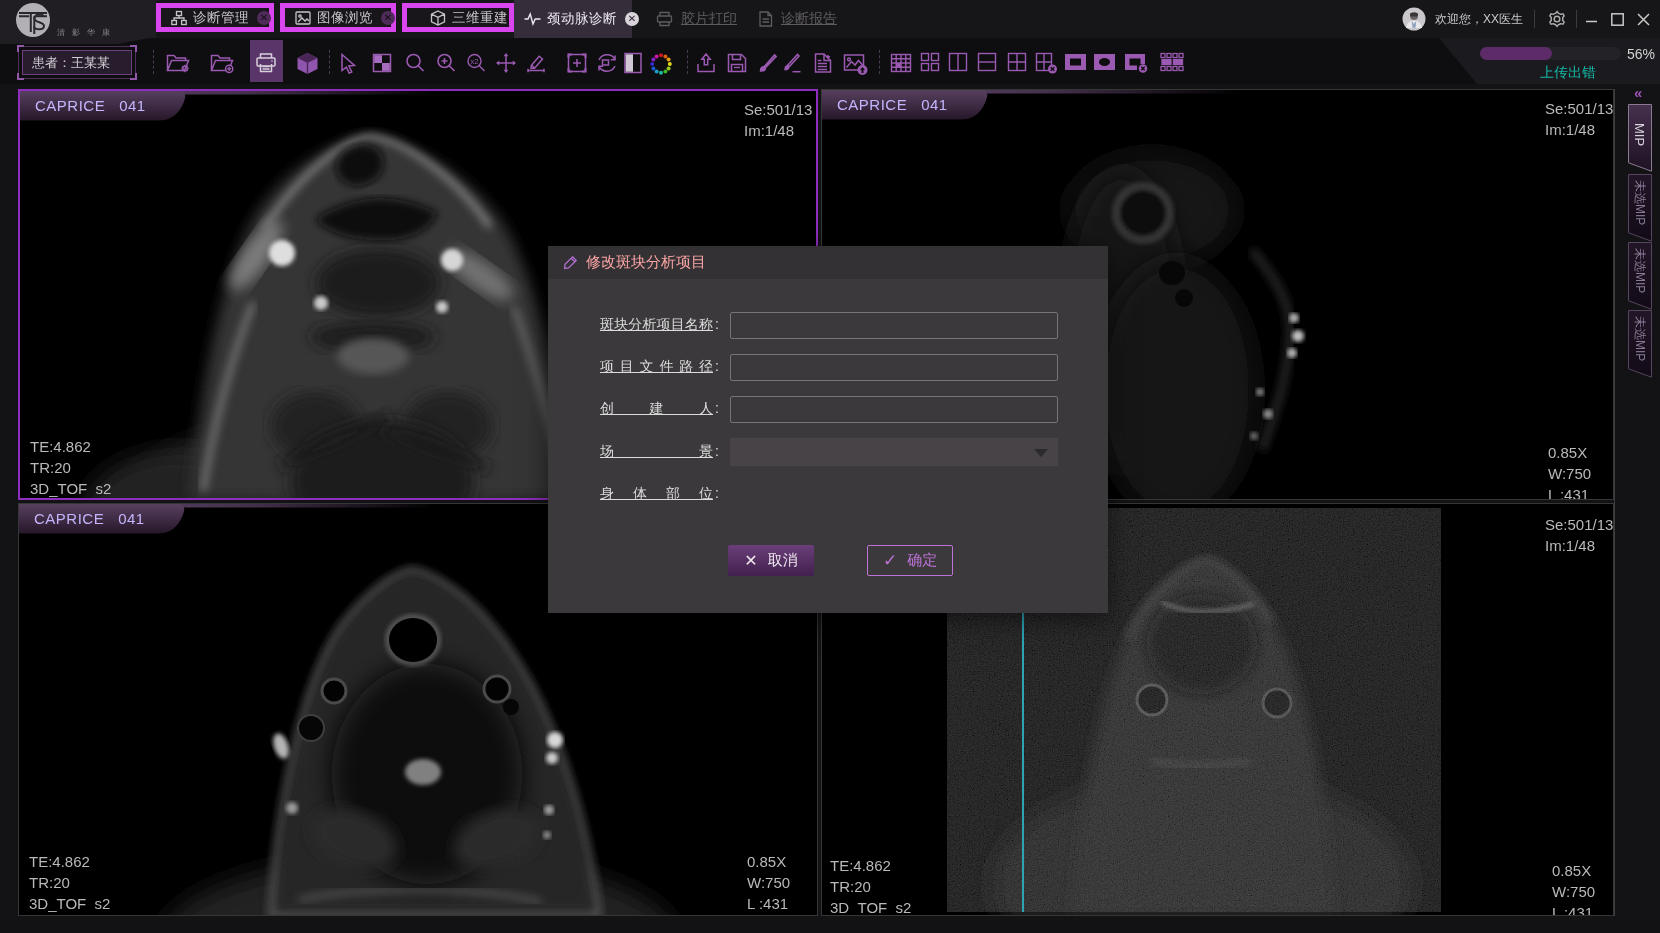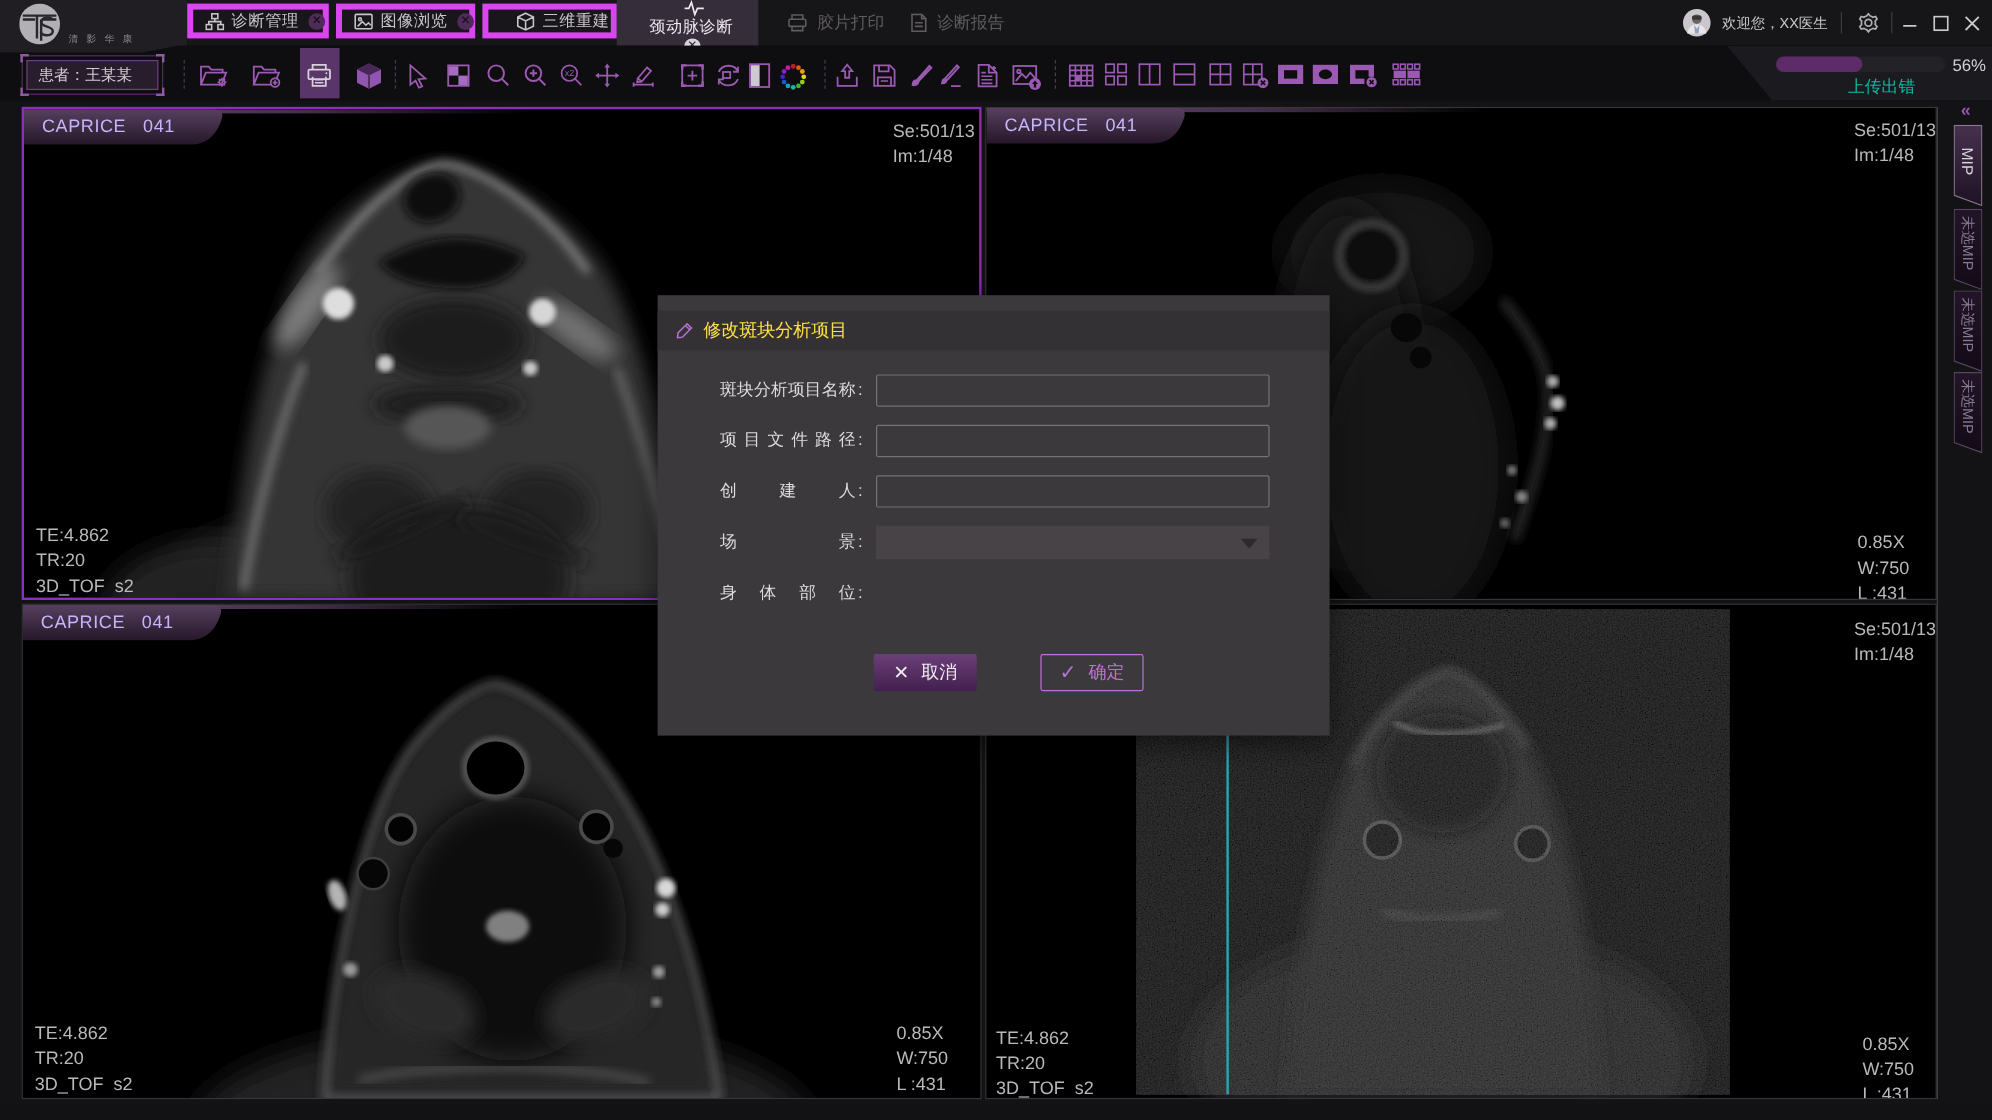--- a/index.html
+++ b/index.html
@@ -11,23 +11,23 @@
   #titlebar { position:absolute; left:0; top:0; width:1660px; height:38px; background:#161518; }
   #logoblock { position:absolute; left:0; top:0; width:156px; height:44px; background:#201e23; z-index:5;
     clip-path: polygon(0 0, 156px 0, 156px 38px, 149px 38px, 118px 44px, 0 44px); }
   .tab { position:absolute; top:3px; height:29px; border:5px solid #d946ef; background:#19161b;
     display:flex; align-items:center; color:#c9c4cb; font-size:13.5px; }
   .tab { white-space:nowrap; }
   .tab svg { margin-left:10px; flex:none; }
   .tab .txt { margin-left:6px; letter-spacing:0.5px; }
   .tab .cls { margin-left:8px; flex:none; width:14px; height:14px; border-radius:7px; background:#4f2b59;
     display:flex;align-items:center;justify-content:center; color:#140b18; font-size:10px; line-height:1; }
-  .tab.active { top:0; height:38px; border:none; background:#362d3b; color:#efeaf2;flex-direction:column; }
+  .tab.active { top:0; height:38px; border:none; background:#362d3b; color:#efeaf2; }
   .tab.active .cls { background:#d8d4da; color:#2a2030; }
-  .ghosttab { position:absolute; top:0; height:38px; display:flex; align-items:center; color:#5f5c60; font-size:14px; }
+  .ghosttab { position:absolute; top:0; height:38px; display:flex; align-items:center; color:#5f5c60; font-size:14px;text-decoration:underline; }
   .ghosttab svg { margin-right:8px; }
   #winctl { position:absolute; top:0; right:0; height:38px; display:flex; align-items:center; color:#c9c9c9; }
 
   
   #toolbar { position:absolute; left:0; top:38px; width:1660px; height:46px; background:#0e0d0f; }
   #toolbar-right { position:absolute; left:1439px; top:0px; width:221px; height:46px; background:#1b1a1e;
     clip-path: polygon(0 0, 221px 0, 221px 46px, 38px 46px); }
   .ic { position:absolute; top:14px; }
   .sep { position:absolute; top:12px; width:0px; height:24px; border-left:1px dashed #4a3a52; }
   #printbox { position:absolute; left:250px; top:2px; width:33px; height:42px; background:#59356a; }
@@ -45,24 +45,24 @@
   #q4 { left:821px; top:419px; width:793px; height:413px; border:1px solid #363636; }
   .caplabel { position:absolute; left:0; top:0; }
   .captext { position:absolute; left:15px; top:6px; font-size:15px; letter-spacing:0.5px; color:#c4b5fd; }
   .info { position:absolute; font-size:15px; line-height:21px; color:#b9b9b9; }
   #sideline { position:absolute; left:1614px; top:5px; width:1px; height:827px; background:#3e3e42; }
   .sidetab { position:absolute; left:1628px; width:24px; height:68px; }
 
   
   #modal { position:absolute; left:548px; top:246px; width:560px; height:367px; background:#3b393b;
     box-shadow:0 6px 24px rgba(0,0,0,0.55); z-index:20; }
-  #modal-title { position:absolute; left:0; top:13px; width:560px; height:33px; background:#343134;
-    display:flex; align-items:center; color:#fde047; font-size:15px; }
+  #modal-title { position:absolute; left:0; top:0; width:560px; height:33px; background:#343134;
+    display:flex; align-items:center; color:#fca5a5; font-size:15px; }
   .mrow-label { position:absolute; left:52px; width:113px; font-size:14px; color:#dcdcdc;
-    text-align:justify; text-align-last:justify; height:18px; }
+    text-align:justify; text-align-last:justify; height:18px;text-decoration:underline; }
   .mrow-colon { position:absolute; left:167px; font-size:14px; color:#dcdcdc; }
   .minput { position:absolute; left:182px; width:328px; height:27px; border:1px solid #777377; border-radius:2px; background:transparent; }
   .msel { position:absolute; left:182px; width:328px; height:28px; background:#474347; color:#e2dee2;
     font-size:14px; line-height:28px; padding-left:12px; }
   .msel .arr { position:absolute; right:10px; top:11px; width:0; height:0;
     border-left:7px solid transparent; border-right:7px solid transparent; border-top:8px solid #2c2a2c; }
   .mbtn { position:absolute; top:299px; width:86px; height:31px; border-radius:2px; font-size:15px;
     display:flex; align-items:center; justify-content:center; }
   #btn-cancel { left:180px; background:linear-gradient(180deg,#6b3e79,#41204e); color:#efeaf0; }
   #btn-ok { left:319px; background:transparent; border:1px solid #bd72d6; color:#bd72d6; }

